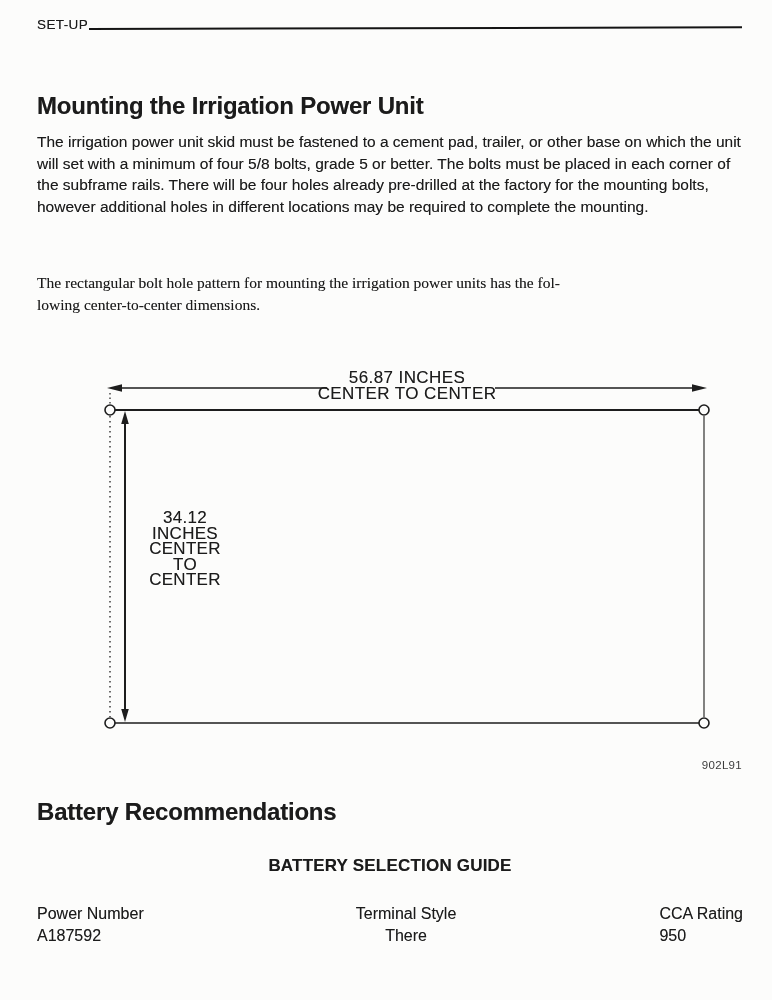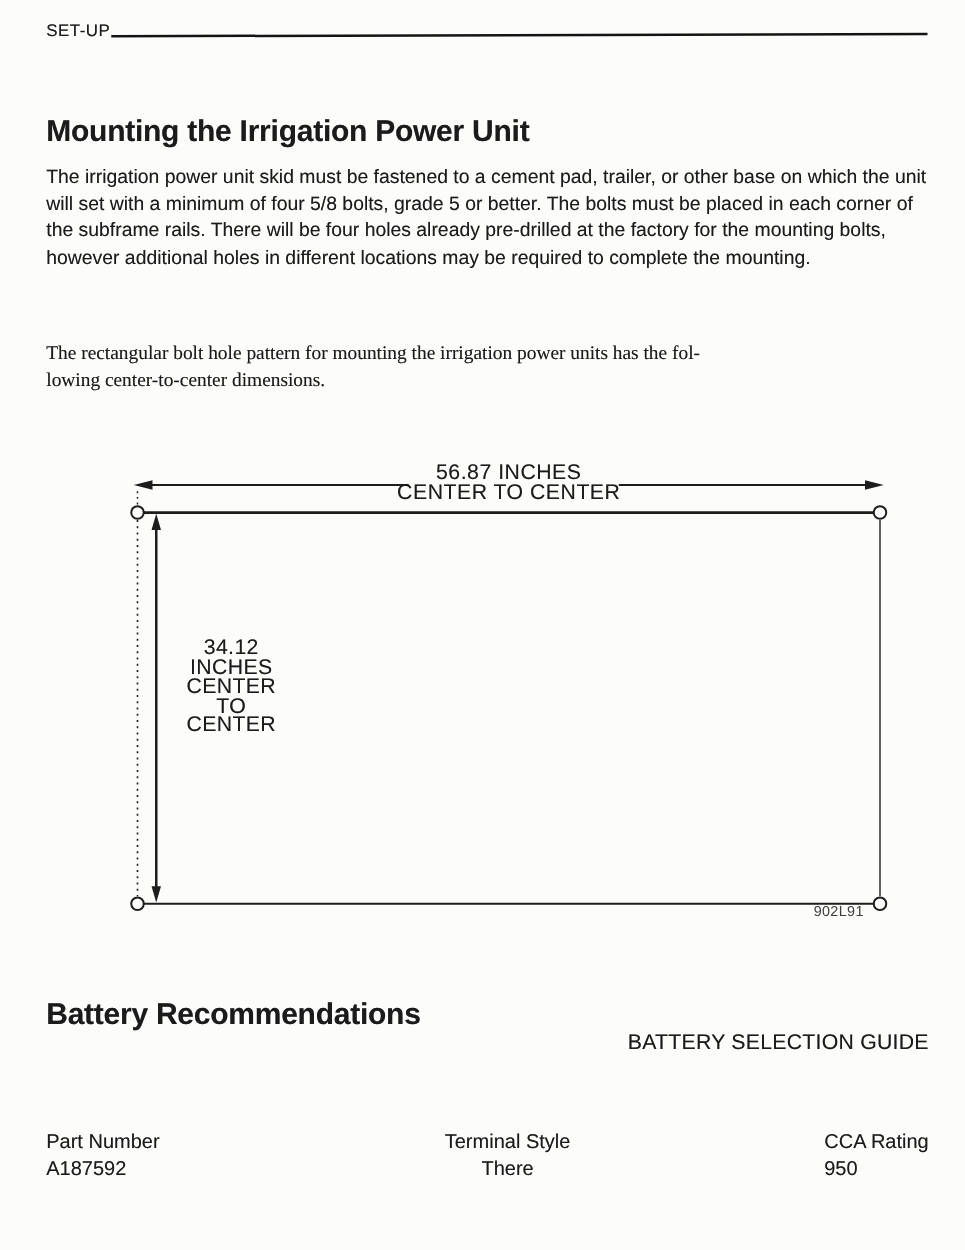--- a/index.html
+++ b/index.html
@@ -48,29 +48,29 @@
   .diagram svg { position: absolute; top: 0; left: 0; }
   .diagram line, .diagram circle { stroke: #1d1d1d; }
   .dim-label {
     position: absolute; text-align: center;
     font-size: 17px; line-height: 15.5px; letter-spacing: .4px;
     text-shadow: 0 0 .4px rgba(0,0,0,.4);
   }
   .dim-width-label { top: 10px; left: 110px; width: 594px; }
   .dim-height-label { top: 150px; left: 133px; width: 104px; letter-spacing: .3px; }
   .figure-number {
-    position: absolute; top: 364px; left: 600px; width: 142px;
-    text-align: center; font-size: 11.5px; color: #3c3c3c; letter-spacing: .3px;
+    position: absolute; top: 399px; left: 600px; width: 142px;
+    text-align: right; font-size: 11.5px; color: #3c3c3c; letter-spacing: .3px;
   }
 
   
   .h1-battery { top: 798px; }
   .table-title {
-    position: absolute; top: 824px; left: 37px; width: 706px;
-    text-align: right; font-size: 17px; font-weight: normal; letter-spacing: .2px;
+    position: absolute; top: 856px; left: 37px; width: 706px;
+    text-align: center; font-size: 17px; font-weight: bold; letter-spacing: .2px;
     text-shadow: 0 0 .4px rgba(0,0,0,.45);
   }
   .bsg-table {
     position: absolute; top: 903px; left: 37px; width: 706px;
     display: grid; grid-template-columns: 1.05fr 1.35fr .9fr;
     font-size: 16px; line-height: 22px;
     text-shadow: 0 0 .4px rgba(0,0,0,.4);
   }
   .bsg-col-left   { text-align: left; }
   .bsg-col-center { text-align: center; }
@@ -135,21 +135,21 @@
 
     <div class="figure-number">902L91</div>
   </div>
 
   <div class="h1 h1-battery">Battery Recommendations</div>
 
   <div class="table-title">BATTERY SELECTION GUIDE</div>
 
   <div class="bsg-table">
     <div class="bsg-col-left">
-      <div>Part Number</div>
+      <div>Power Number</div>
       <div>A187592</div>
     </div>
     <div class="bsg-col-center">
       <div>Terminal Style</div>
       <div>There</div>
     </div>
     <div class="bsg-col-right">
       <div class="bsg-inner">
         <div>CCA Rating</div>
         <div>950</div>

